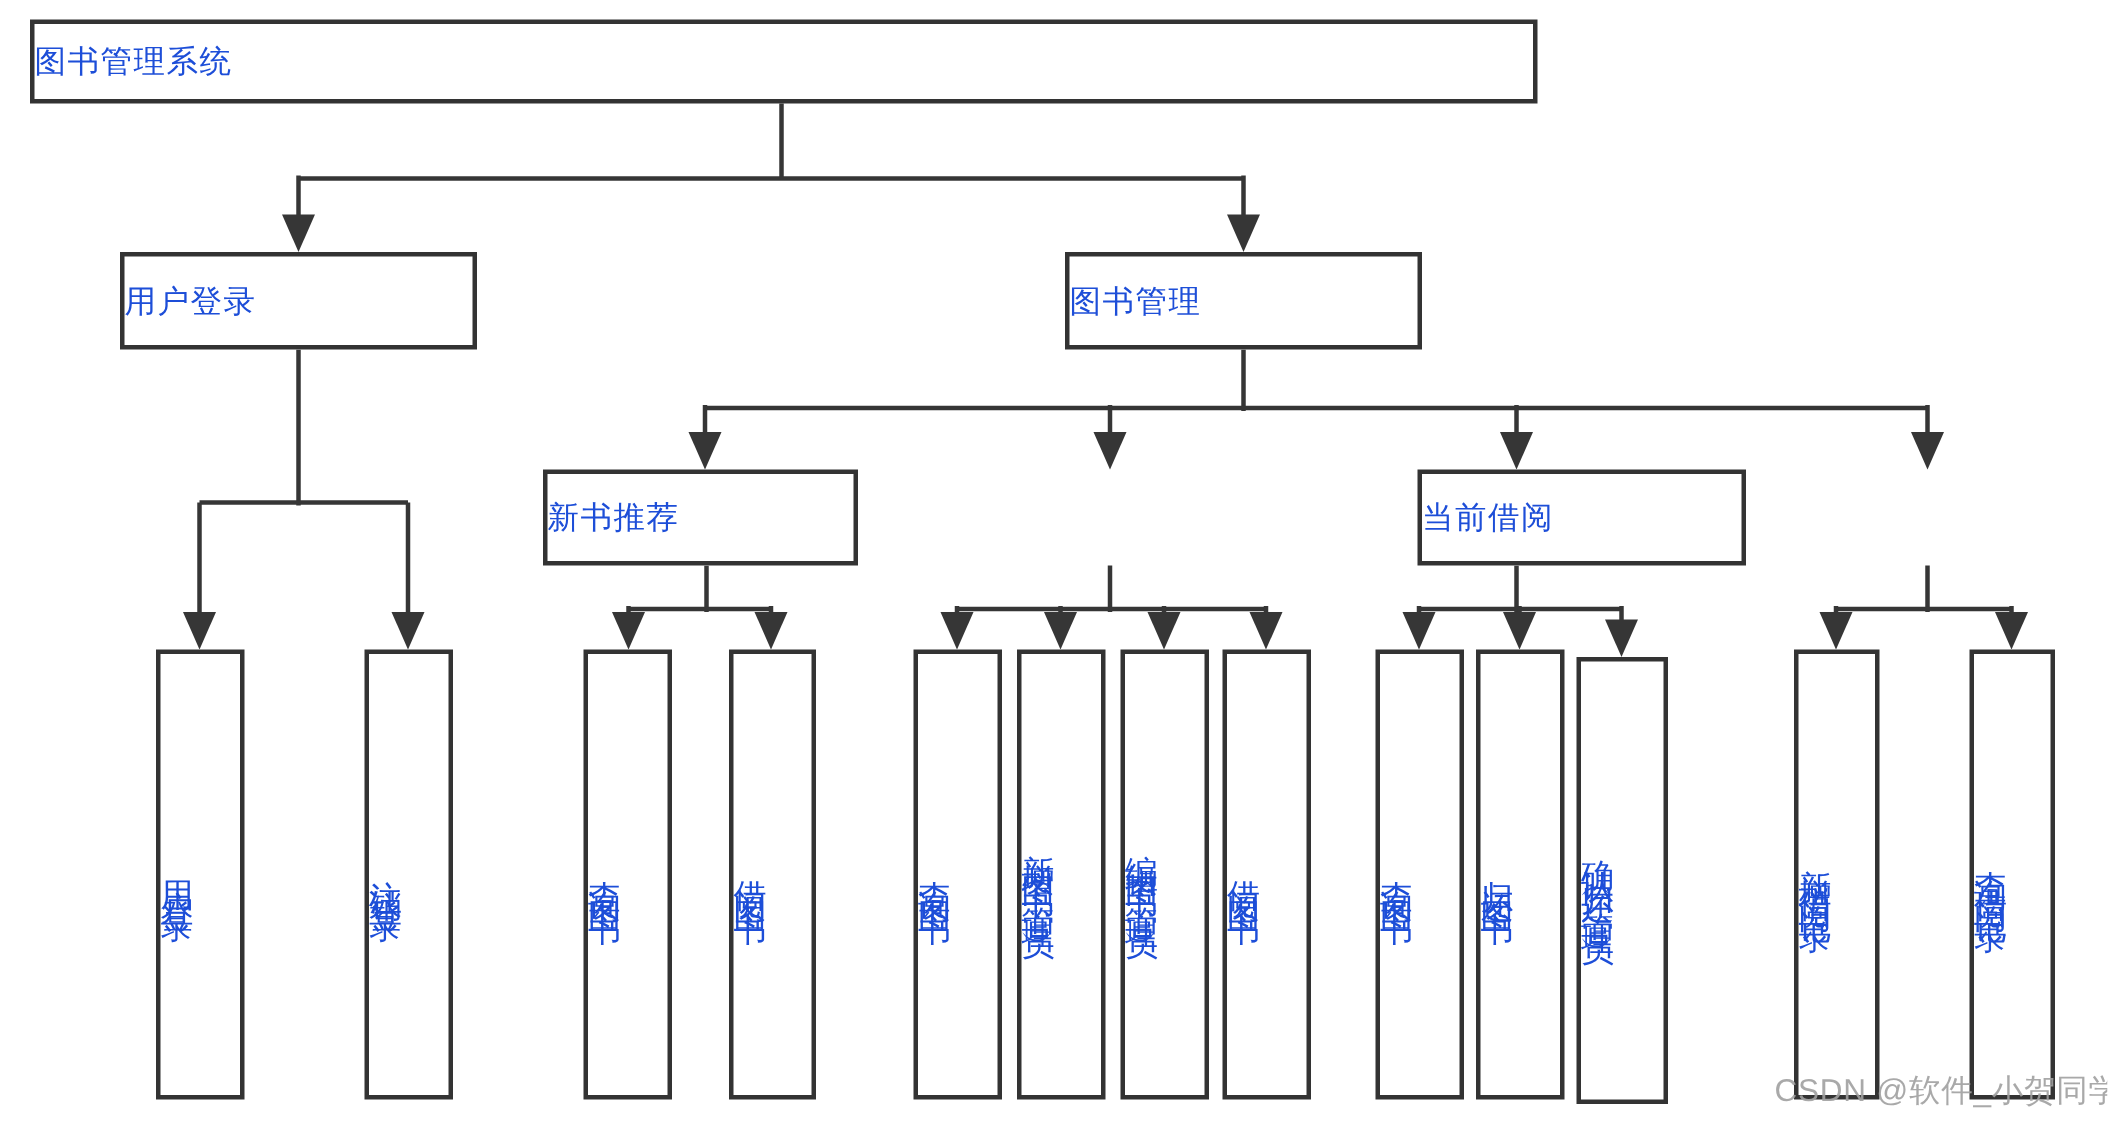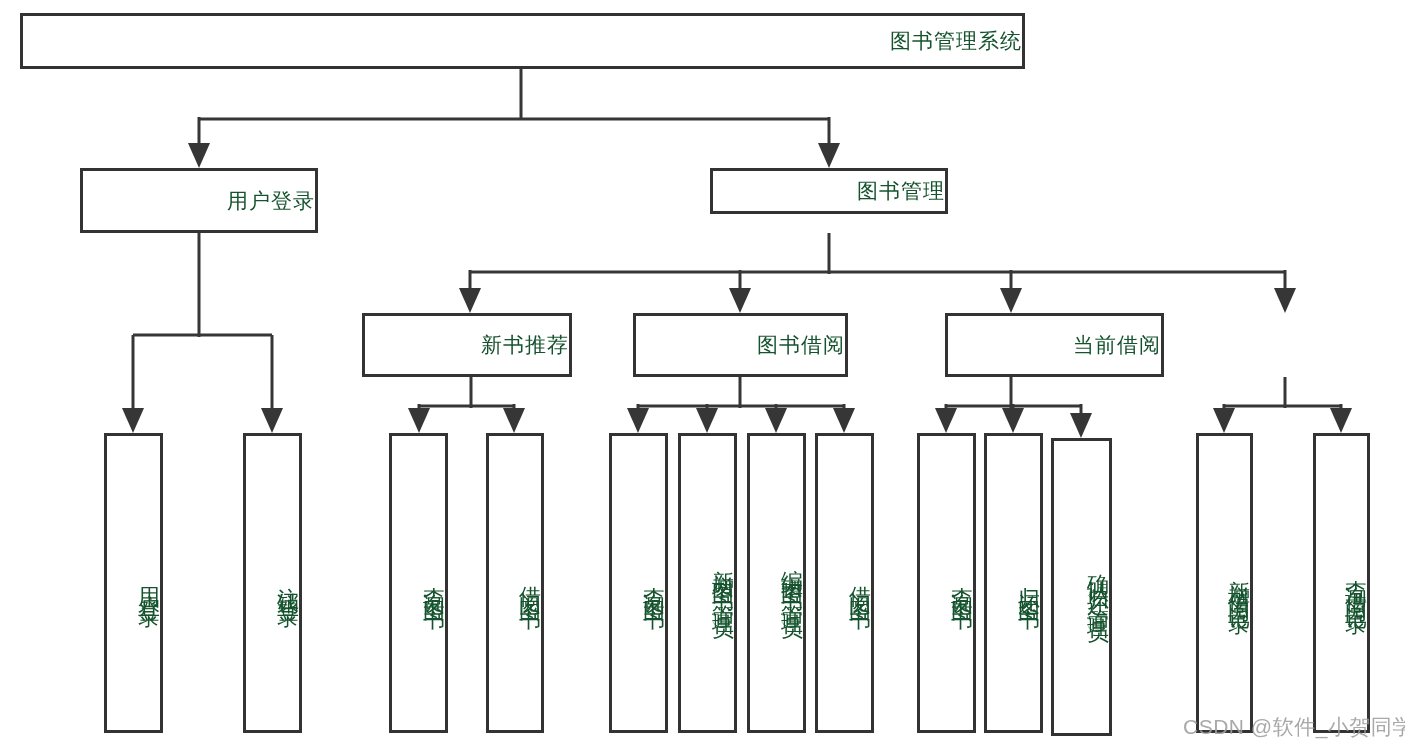--- a/index.html
+++ b/index.html
@@ -22,22 +22,22 @@
     width: 1405px;
     height: 747px;
   }
   .node {
     position: absolute;
     box-sizing: border-box;
     background: #ffffff;
     border: 3px solid #333333;
     display: flex;
     align-items: center;
-    justify-content: flex-end;
-    color: #14532d;
+    justify-content: flex-start;
+    color: #1d4ed8;
     z-index: 2;
   }
   .node.h-label {
     font-size: 21px;
     letter-spacing: 1px;
     white-space: nowrap;
   }
   .node.leaf {
     font-size: 22px;
   }
@@ -137,30 +137,27 @@
     </g>
   </svg>
 
   <div class="node h-label" style="left:20px; top:13px; width:1005px; height:56px;">
     <span>图书管理系统</span>
   </div>
 
   <div class="node h-label" style="left:80px; top:168px; width:238px; height:65px;">
     <span>用户登录</span>
   </div>
-  <div class="node h-label" style="left:710px; top:168px; width:238px; height:46px;">
+  <div class="node h-label" style="left:710px; top:168px; width:238px; height:65px;">
     <span>图书管理</span>
   </div>
 
   <div class="node h-label" style="left:362px; top:313px; width:210px; height:64px;">
     <span>新书推荐</span>
   </div>
-  <div class="node h-label" style="left:633px; top:313px; width:215px; height:64px;">
-    <span>图书借阅</span>
-  </div>
   <div class="node h-label" style="left:902px; top:313px; width:219px; height:64px;margin-left:43px;">
     <span>当前借阅</span>
   </div>
 
   <div class="node leaf" style="left:104px; top:433px; width:59px; height:300px;">
     <span class="v-text">用户登录</span>
   </div>
   <div class="node leaf" style="left:243px; top:433px; width:59px; height:300px;">
     <span class="v-text">注销登录</span>
   </div>

